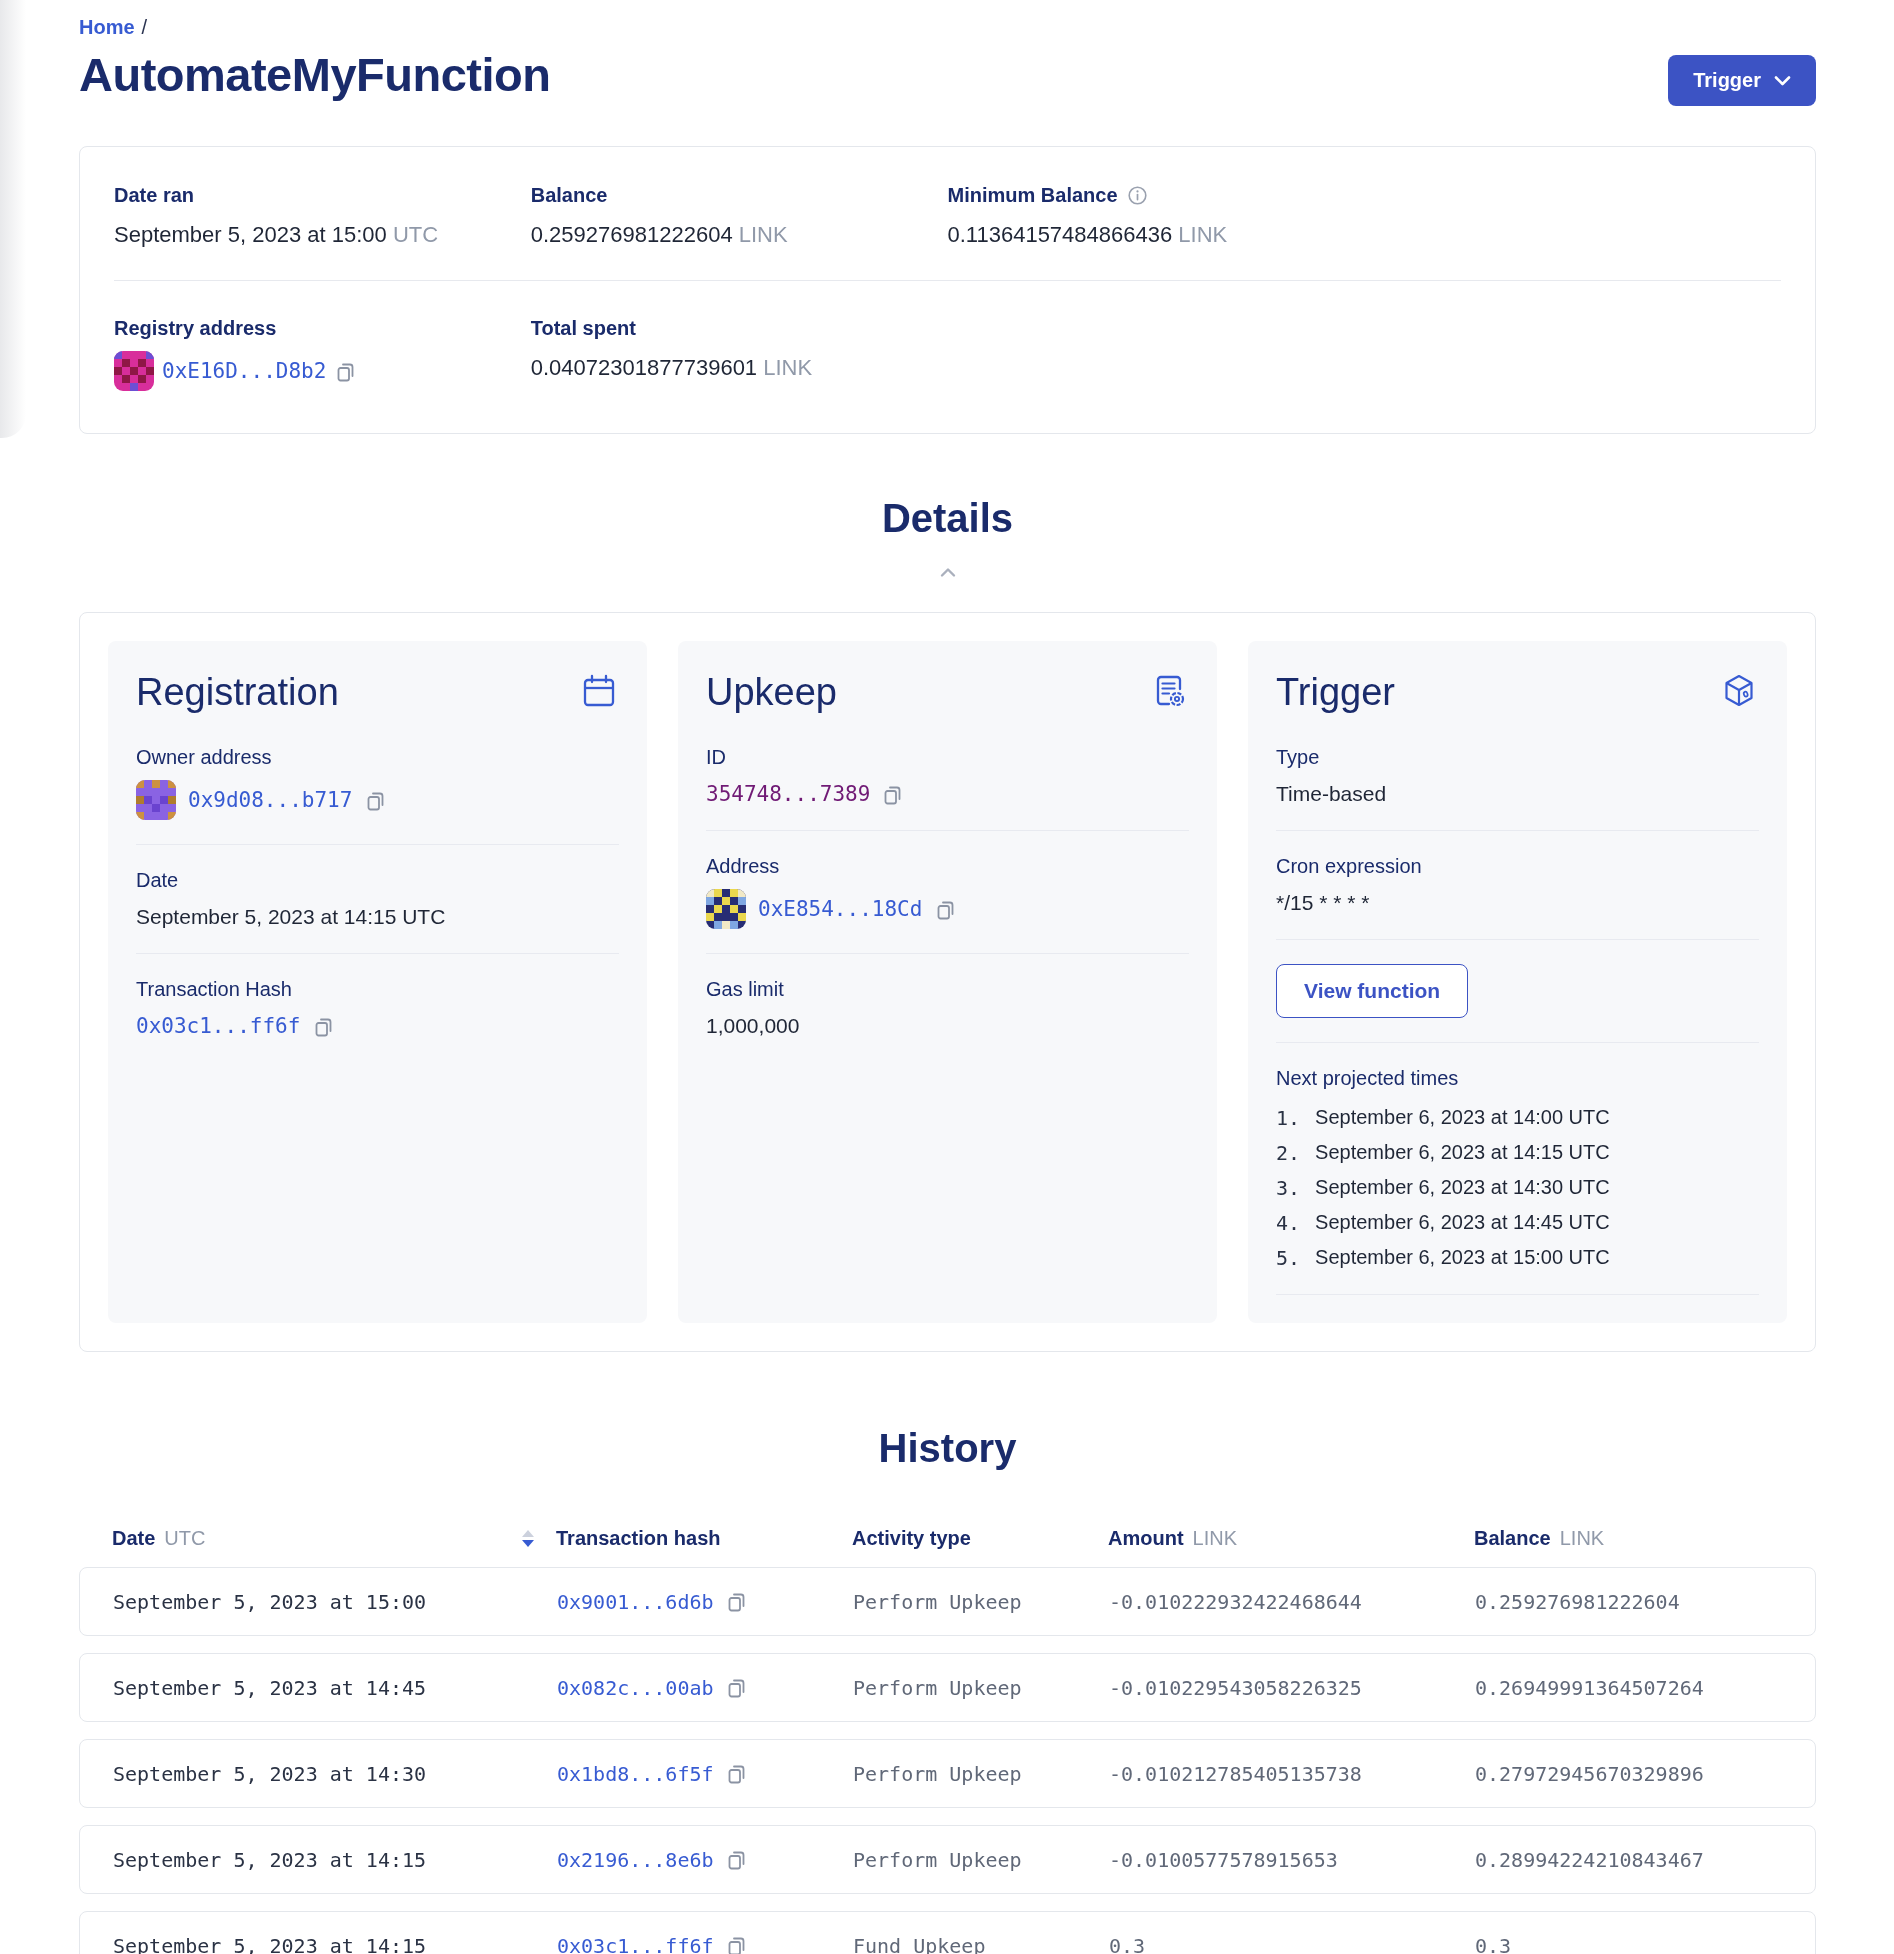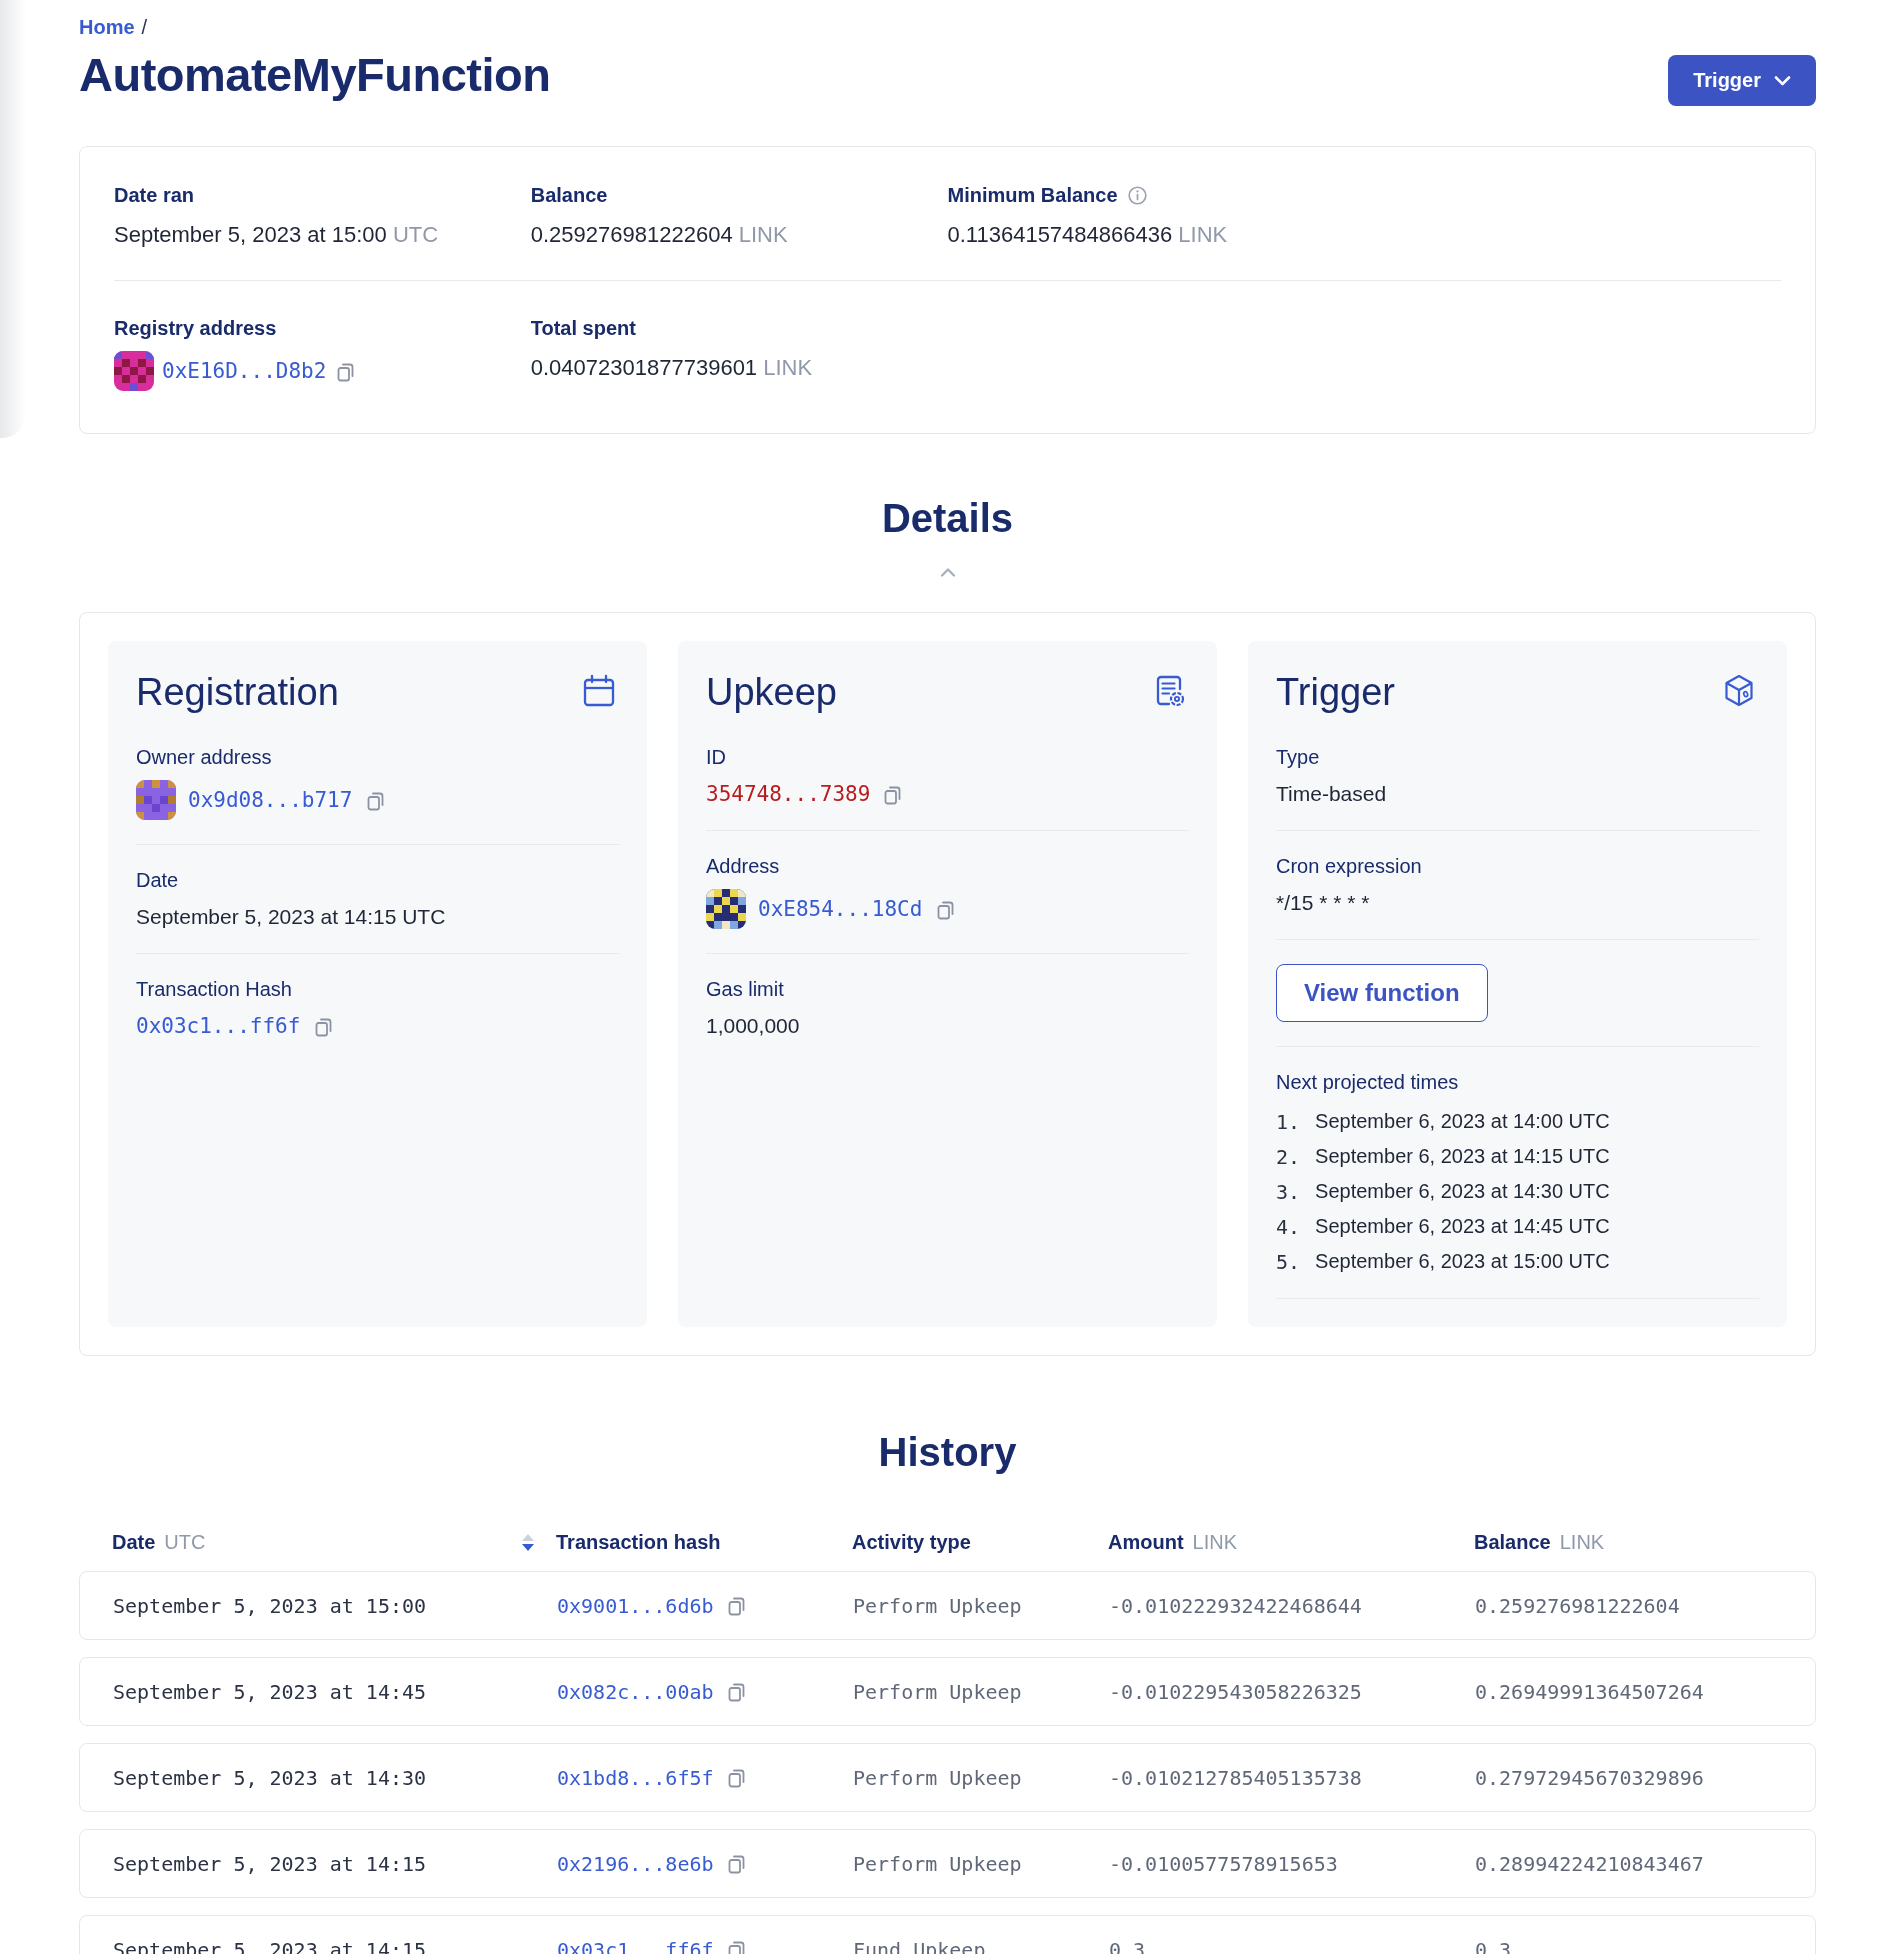--- a/index.html
+++ b/index.html
@@ -59,27 +59,27 @@
   
   .details-card {
     margin-top: 34px; border: 1px solid #e4e7ec; border-radius: 8px;
     padding: 28px; display: grid; grid-template-columns: repeat(3, 1fr); gap: 31px;
   }
   .inner-card { background: #f7f8fa; border-radius: 8px; padding: 30px 28px 28px; }
   .inner-title-row { display: flex; justify-content: space-between; align-items: flex-start; margin-bottom: 32px; }
   .inner-title { font-size: 38px; font-weight: normal; color: #1a2b6b; }
   .ifield-label { font-size: 20px; font-weight: normal; color: #1a2b6b; }
   .ifield-value { margin-top: 13px; font-size: 21px; color: #1f2636; }
-  .ifield-value.gray { color: #b91c1c; }
+  .ifield-value.gray { color: #701a75; }
   .idivider { border: none; border-top: 1px solid #e8eaf0; margin: 24px 0; }
   .inner-addr-row { display: flex; align-items: center; gap: 12px; margin-top: 11px; }
   .id-row { display: flex; align-items: center; gap: 11px; margin-top: 13px; }
   .view-fn-btn {
     background: #fff; border: 1px solid #3c53c4; color: #3c53c4; border-radius: 8px;
-    font-family: inherit; font-size: 24px; font-weight: bold; padding: 14px 27px; cursor: pointer;
+    font-family: inherit; font-size: 21px; font-weight: bold; padding: 14px 27px; cursor: pointer;
   }
   .proj-list { margin-top: 16px; }
   .proj-item { display: flex; gap: 15px; font-size: 20px; color: #1f2636; margin-top: 11px; }
   .proj-item .num { font-family: "DejaVu Sans Mono", monospace; color: #2a3244; }
 
   
   .table-head, .hrow { display: grid; grid-template-columns: 444px 296px 256px 366px 1fr; align-items: center; padding: 0 33px; }
   .table-head { margin-top: 56px; font-size: 20px; }
   .th { font-weight: bold; color: #1a2b6b; }
   .th .unit { font-weight: normal; margin-left: 9px; }

